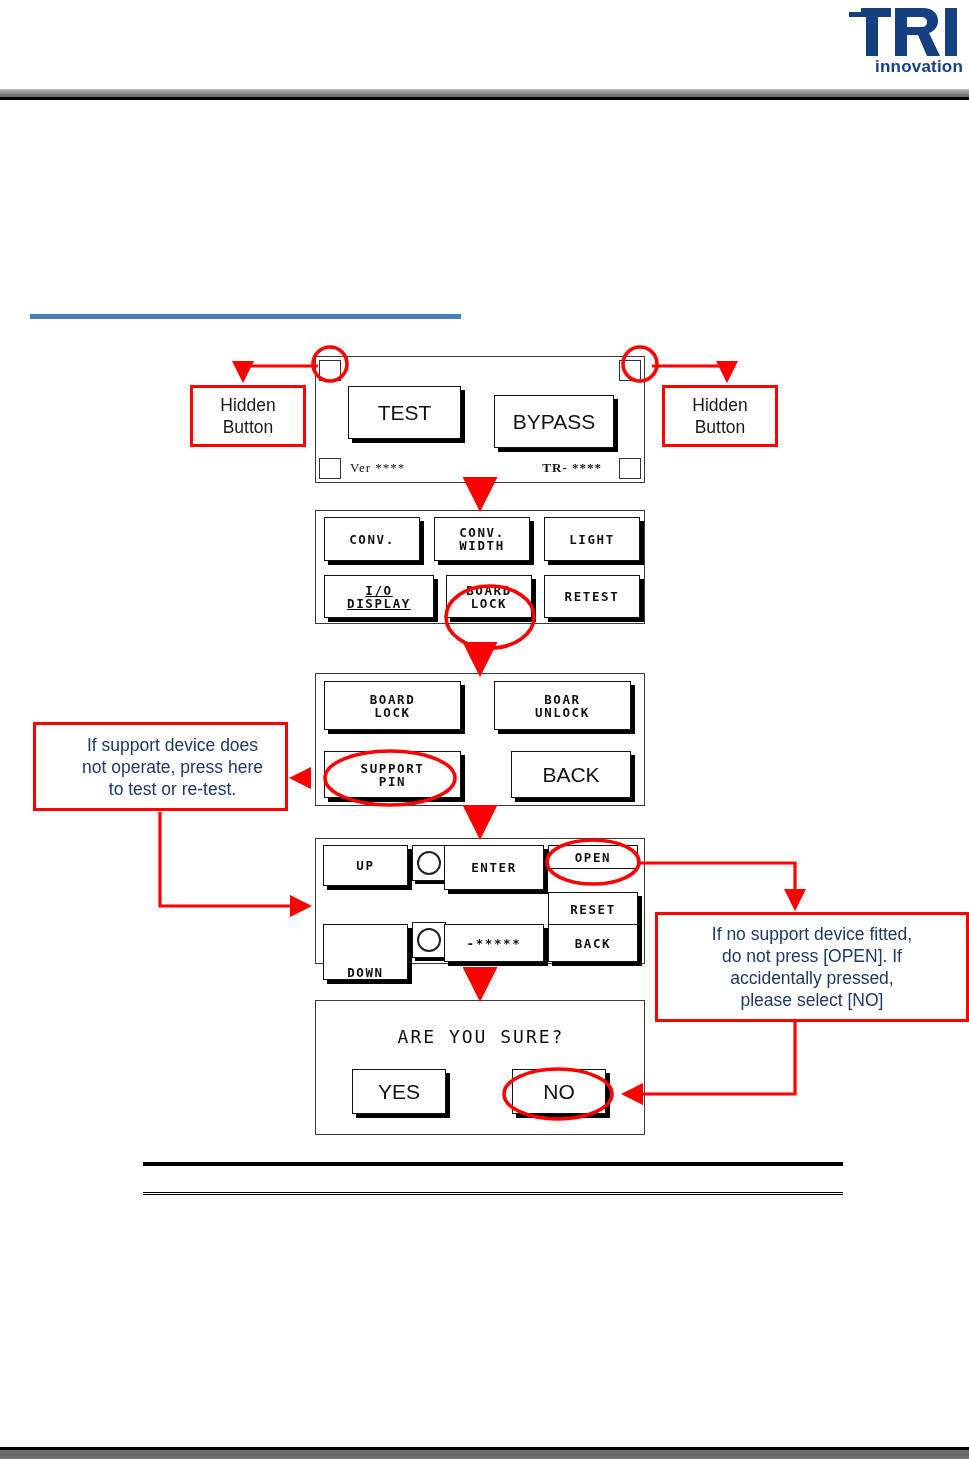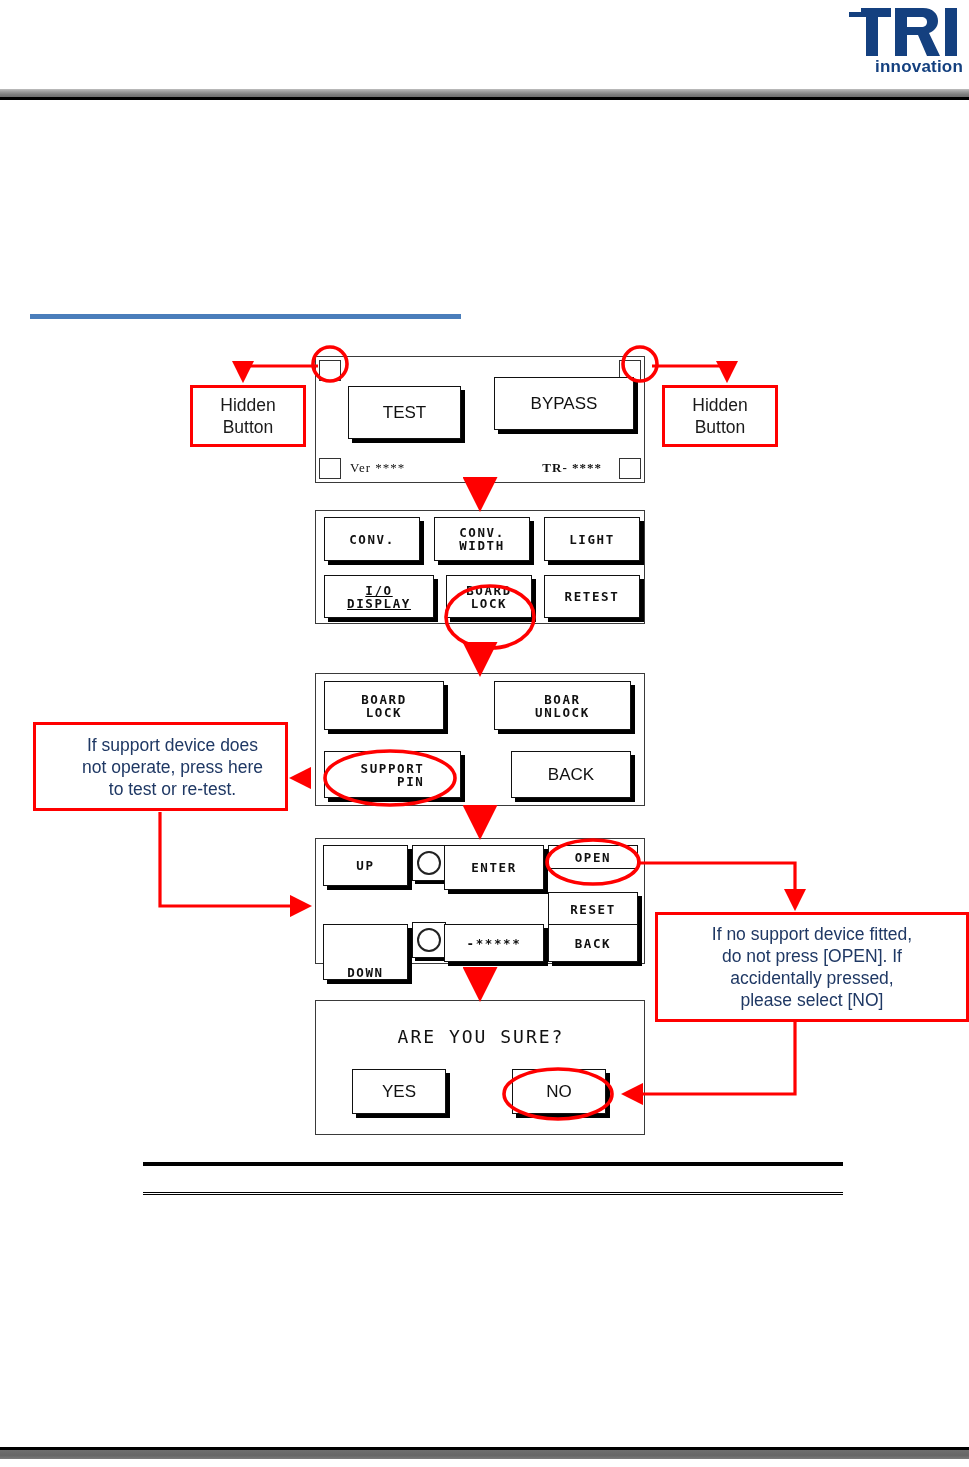--- a/index.html
+++ b/index.html
@@ -37,21 +37,21 @@
 
   
   .panel{position:absolute;background:#fff;border:1.5px solid #3a3a3a;}
   
   .btn{position:absolute;background:#fff;border:1.6px solid #111;
        box-shadow:4px 4px 0 0 #000;
        display:flex;align-items:center;justify-content:center;text-align:center;}
   .btn span{font-family:"DejaVu Sans Mono", monospace;font-size:12.5px;
        letter-spacing:1.6px;color:#111;line-height:13px;white-space:pre-line;font-weight:600;}
   .btn.plain{box-shadow:none;}
-  .btn.big span{font-family:"Liberation Sans", sans-serif;font-size:17px;letter-spacing:0;font-weight:400;}
+  .btn.big span{font-family:"Liberation Sans", sans-serif;font-size:21px;letter-spacing:0;font-weight:400;}
 
   .corner{position:absolute;width:22px;height:21px;border:1.5px solid #333;background:#fff;}
 
   .lcdtext{position:absolute;font-family:Liberation Serif, serif;
        font-size:13px;color:#111;letter-spacing:1px;}
   .lcdtext.b{font-weight:bold;}
 
   .knob{position:absolute;border:1.6px solid #111;background:#fff;
         display:flex;align-items:center;justify-content:center;box-shadow:3px 3px 0 0 #000;}
   .knob i{display:block;width:24px;height:24px;border:2px solid #222;border-radius:50%;}
@@ -96,21 +96,21 @@
 
   <div class="panel" style="left:315px;top:26px;width:330px;height:127px;">
     <div class="corner" style="left:3px;top:3px;"></div>
     <div class="corner" style="right:3px;top:3px;"></div>
     <div class="corner" style="left:3px;bottom:3px;"></div>
     <div class="corner" style="right:3px;bottom:3px;"></div>
 
     <div class="btn big" style="left:32px;top:29px;width:113px;height:53px;">
       <span>TEST</span>
     </div>
-    <div class="btn big" style="left:178px;top:20px;width:140px;height:53px;">
+    <div class="btn big" style="left:178px;top:38px;width:120px;height:53px;">
       <span>BYPASS</span>
     </div>
 
     <div class="lcdtext" style="left:34px;bottom:6px;">Ver ****</div>
     <div class="lcdtext b" style="right:42px;bottom:6px;">TR- ****</div>
   </div>
 
   <div class="panel" style="left:315px;top:180px;width:330px;height:114px;">
     <div class="btn" style="left:8px;top:6px;width:96px;height:44px;">
       <span>CONV.</span>
@@ -130,30 +130,30 @@
     <div class="btn" style="left:130px;top:64px;width:86px;height:43px;">
       <span>BOARD
 LOCK</span>
     </div>
     <div class="btn" style="left:228px;top:64px;width:96px;height:43px;">
       <span>RETEST</span>
     </div>
   </div>
 
   <div class="panel" style="left:315px;top:343px;width:330px;height:133px;">
-    <div class="btn" style="left:8px;top:7px;width:120px;height:49px;">
+    <div class="btn" style="left:8px;top:7px;width:137px;height:49px;">
       <span>BOARD
 LOCK</span>
     </div>
     <div class="btn" style="left:178px;top:7px;width:137px;height:49px;">
       <span>BOAR
 UNLOCK</span>
     </div>
 
-    <div class="btn" style="left:8px;top:77px;width:137px;height:47px;text-align:right;">
+    <div class="btn" style="left:8px;top:77px;width:137px;height:47px;">
       <span>SUPPORT
 PIN</span>
     </div>
     <div class="btn big" style="left:195px;top:77px;width:120px;height:47px;">
       <span>BACK</span>
     </div>
   </div>
 
   <div class="panel" style="left:315px;top:508px;width:330px;height:126px;">
     <div class="btn" style="left:7px;top:6px;width:85px;height:41px;">

